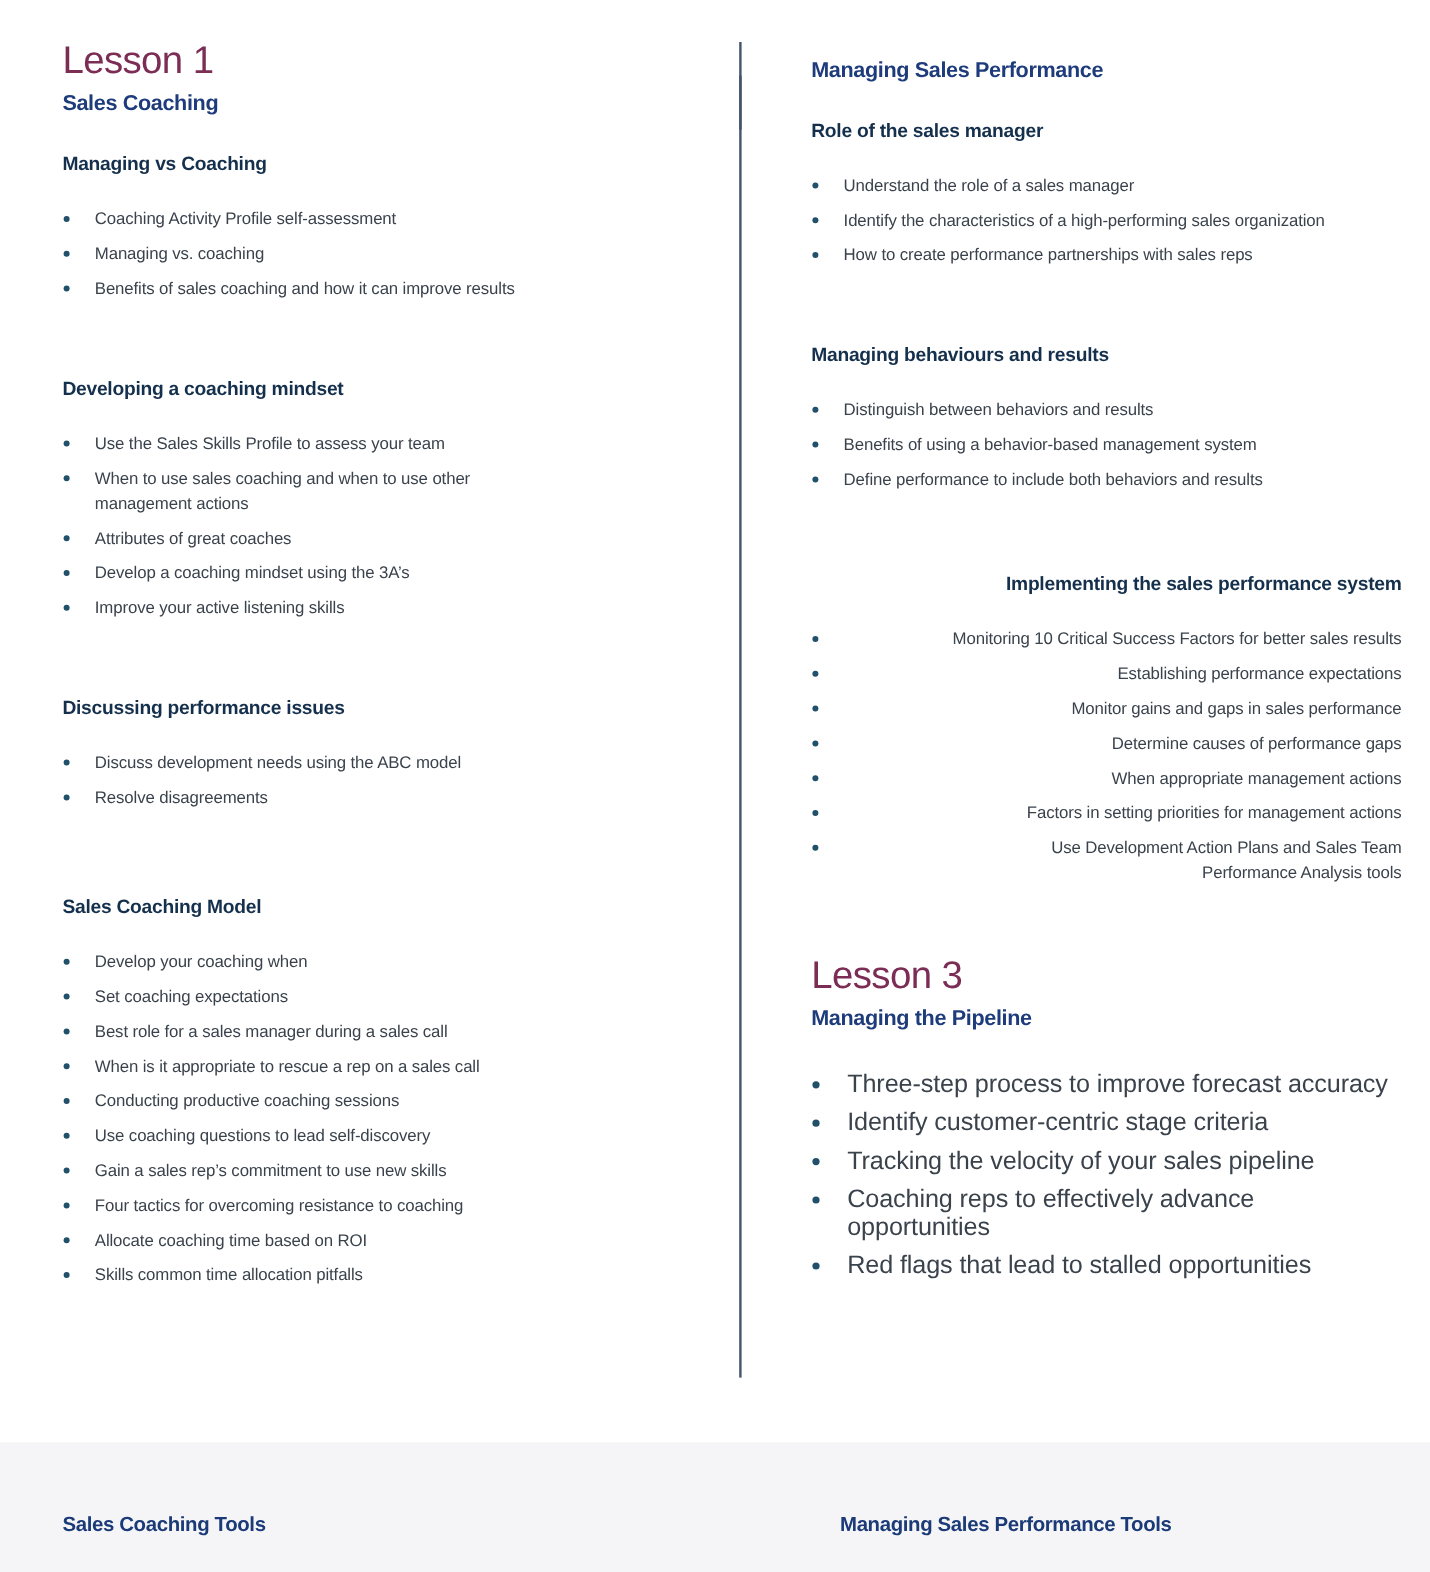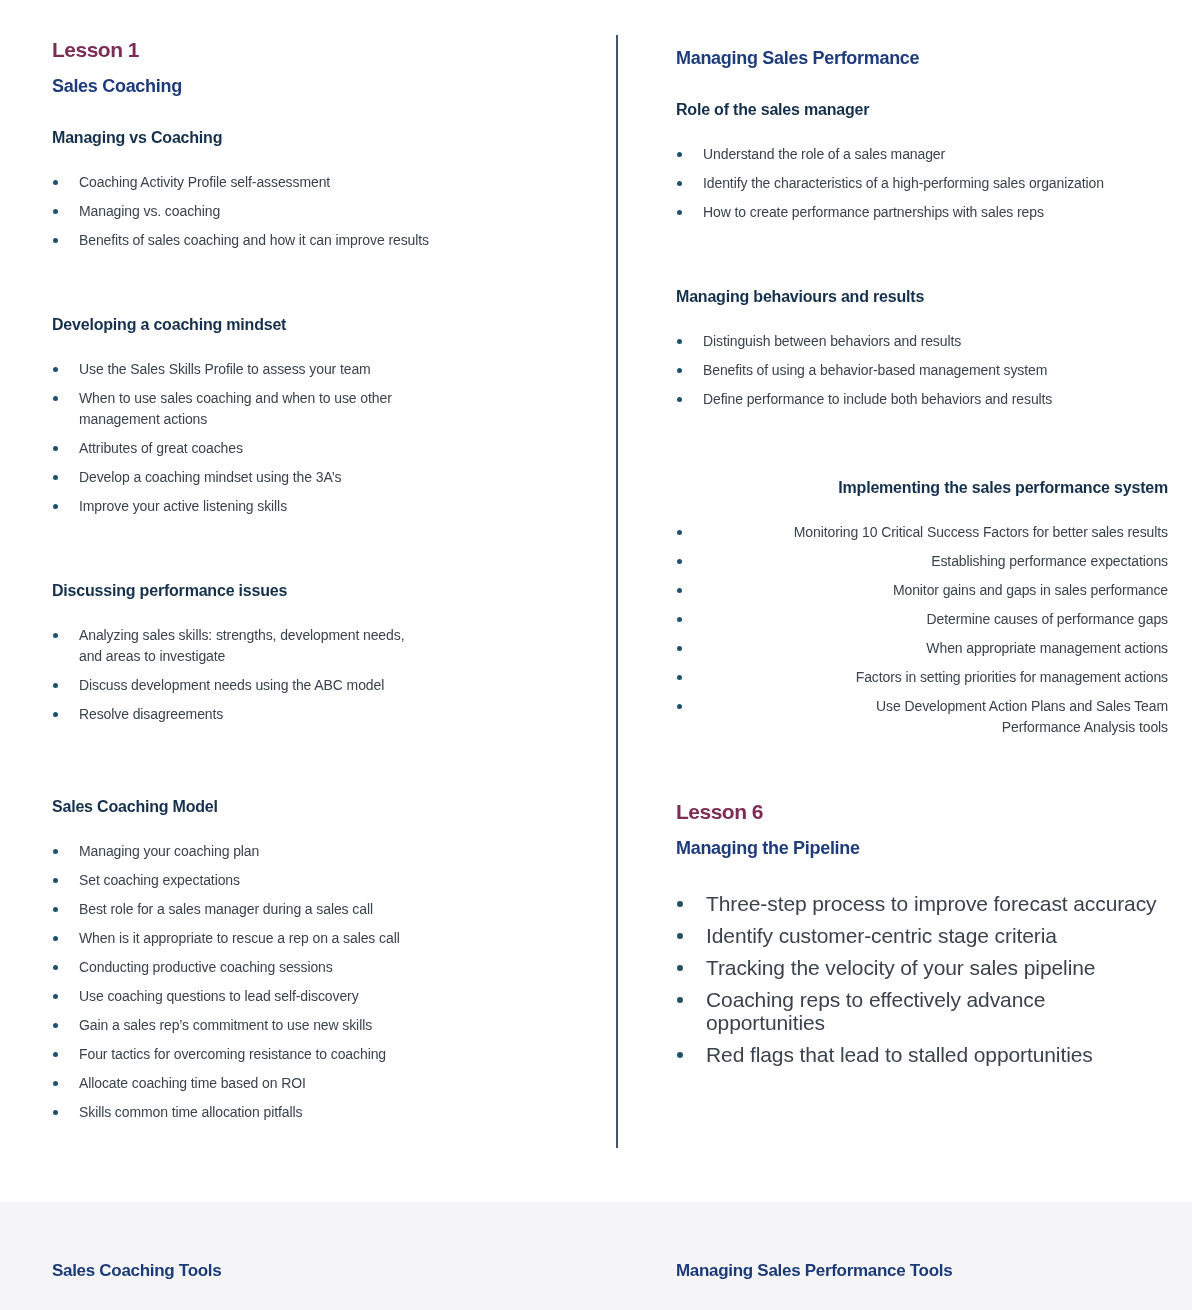--- a/index.html
+++ b/index.html
@@ -18,21 +18,21 @@
   body{
     width:1192px;height:1310px;position:relative;overflow:hidden;
     background:var(--page_bg);
     font-family:"Liberation Sans","DejaVu Sans",sans-serif;
     color:var(--body_text);
   }
   .col{position:absolute;top:36px;}
   .col-left{left:52px;width:505px;}
   .col-right{left:676px;width:492px;}
   .lesson-title{
-    font-size:21px;line-height:28px;font-weight:700;
+    font-size:32px;line-height:28px;font-weight:400;
     color:var(--lesson_title);letter-spacing:-0.5px;
   }
   .lesson-subtitle{
     font-size:18px;line-height:20px;font-weight:700;
     color:var(--lesson_subtitle);letter-spacing:-0.3px;
     margin-top:12px;
   }
   .topic{margin-top:64px;}
   .topic.first{margin-top:32px;}
   .topic.gap-md{margin-top:68px;text-align:right;}
@@ -66,21 +66,21 @@
   .page-footer{
     position:absolute;left:0;top:1202px;width:1192px;height:108px;
     background:var(--footer_bg);
   }
   .footer-heading{
     position:absolute;top:58px;
     font-size:17px;line-height:22px;font-weight:700;
     color:var(--footer_heading);letter-spacing:-0.3px;
   }
   .footer-heading.fh-left{left:52px;}
-  .footer-heading.fh-right{left:676px;}
+  .footer-heading.fh-right{left:700px;}
   .vdivider.footer-div{left:616px;top:63px;height:45px;}
 </style>
 </head>
 <body>
 
 <main>
 
   <section class="col col-left">
     <h1 class="lesson-title">Lesson 1</h1>
     <h2 class="lesson-subtitle">Sales Coaching</h2>
@@ -102,31 +102,29 @@
 management actions</span></li>
         <li><span class="bt">Attributes of great coaches</span></li>
         <li><span class="bt">Develop a coaching mindset using the 3A’s</span></li>
         <li><span class="bt">Improve your active listening skills</span></li>
       </ul>
     </section>
 
     <section class="topic">
       <h3>Discussing performance issues</h3>
       <ul class="bullets">
-        <li><span class="bt">Analyzing sales skills: strengths, development needs,
-and areas to investigate</span></li>
         <li><span class="bt">Discuss development needs using the ABC model</span></li>
         <li><span class="bt">Resolve disagreements</span></li>
       </ul>
     </section>
 
     <section class="topic gap-lg">
       <h3>Sales Coaching Model</h3>
       <ul class="bullets">
-        <li><span class="bt">Managing your coaching plan</span></li>
+        <li><span class="bt">Develop your coaching when</span></li>
         <li><span class="bt">Set coaching expectations</span></li>
         <li><span class="bt">Best role for a sales manager during a sales call</span></li>
         <li><span class="bt">When is it appropriate to rescue a rep on a sales call</span></li>
         <li><span class="bt">Conducting productive coaching sessions</span></li>
         <li><span class="bt">Use coaching questions to lead self-discovery</span></li>
         <li><span class="bt">Gain a sales rep’s commitment to use new skills</span></li>
         <li><span class="bt">Four tactics for overcoming resistance to coaching</span></li>
         <li><span class="bt">Allocate coaching time based on ROI</span></li>
         <li><span class="bt">Skills common time allocation pitfalls</span></li>
       </ul>
@@ -164,21 +162,21 @@
         <li><span class="bt">Monitor gains and gaps in sales performance</span></li>
         <li><span class="bt">Determine causes of performance gaps</span></li>
         <li><span class="bt">When appropriate management actions</span></li>
         <li><span class="bt">Factors in setting priorities for management actions</span></li>
         <li><span class="bt">Use Development Action Plans and Sales Team
 Performance Analysis tools</span></li>
       </ul>
     </section>
 
     <section class="lesson-block-2">
-      <h1 class="lesson-title">Lesson 6</h1>
+      <h1 class="lesson-title">Lesson 3</h1>
       <h2 class="lesson-subtitle">Managing the Pipeline</h2>
       <ul class="bullets large">
         <li><span class="bt">Three-step process to improve forecast accuracy</span></li>
         <li><span class="bt">Identify customer-centric stage criteria</span></li>
         <li><span class="bt">Tracking the velocity of your sales pipeline</span></li>
         <li><span class="bt">Coaching reps to effectively advance opportunities</span></li>
         <li><span class="bt">Red flags that lead to stalled opportunities</span></li>
       </ul>
     </section>
   </section>

